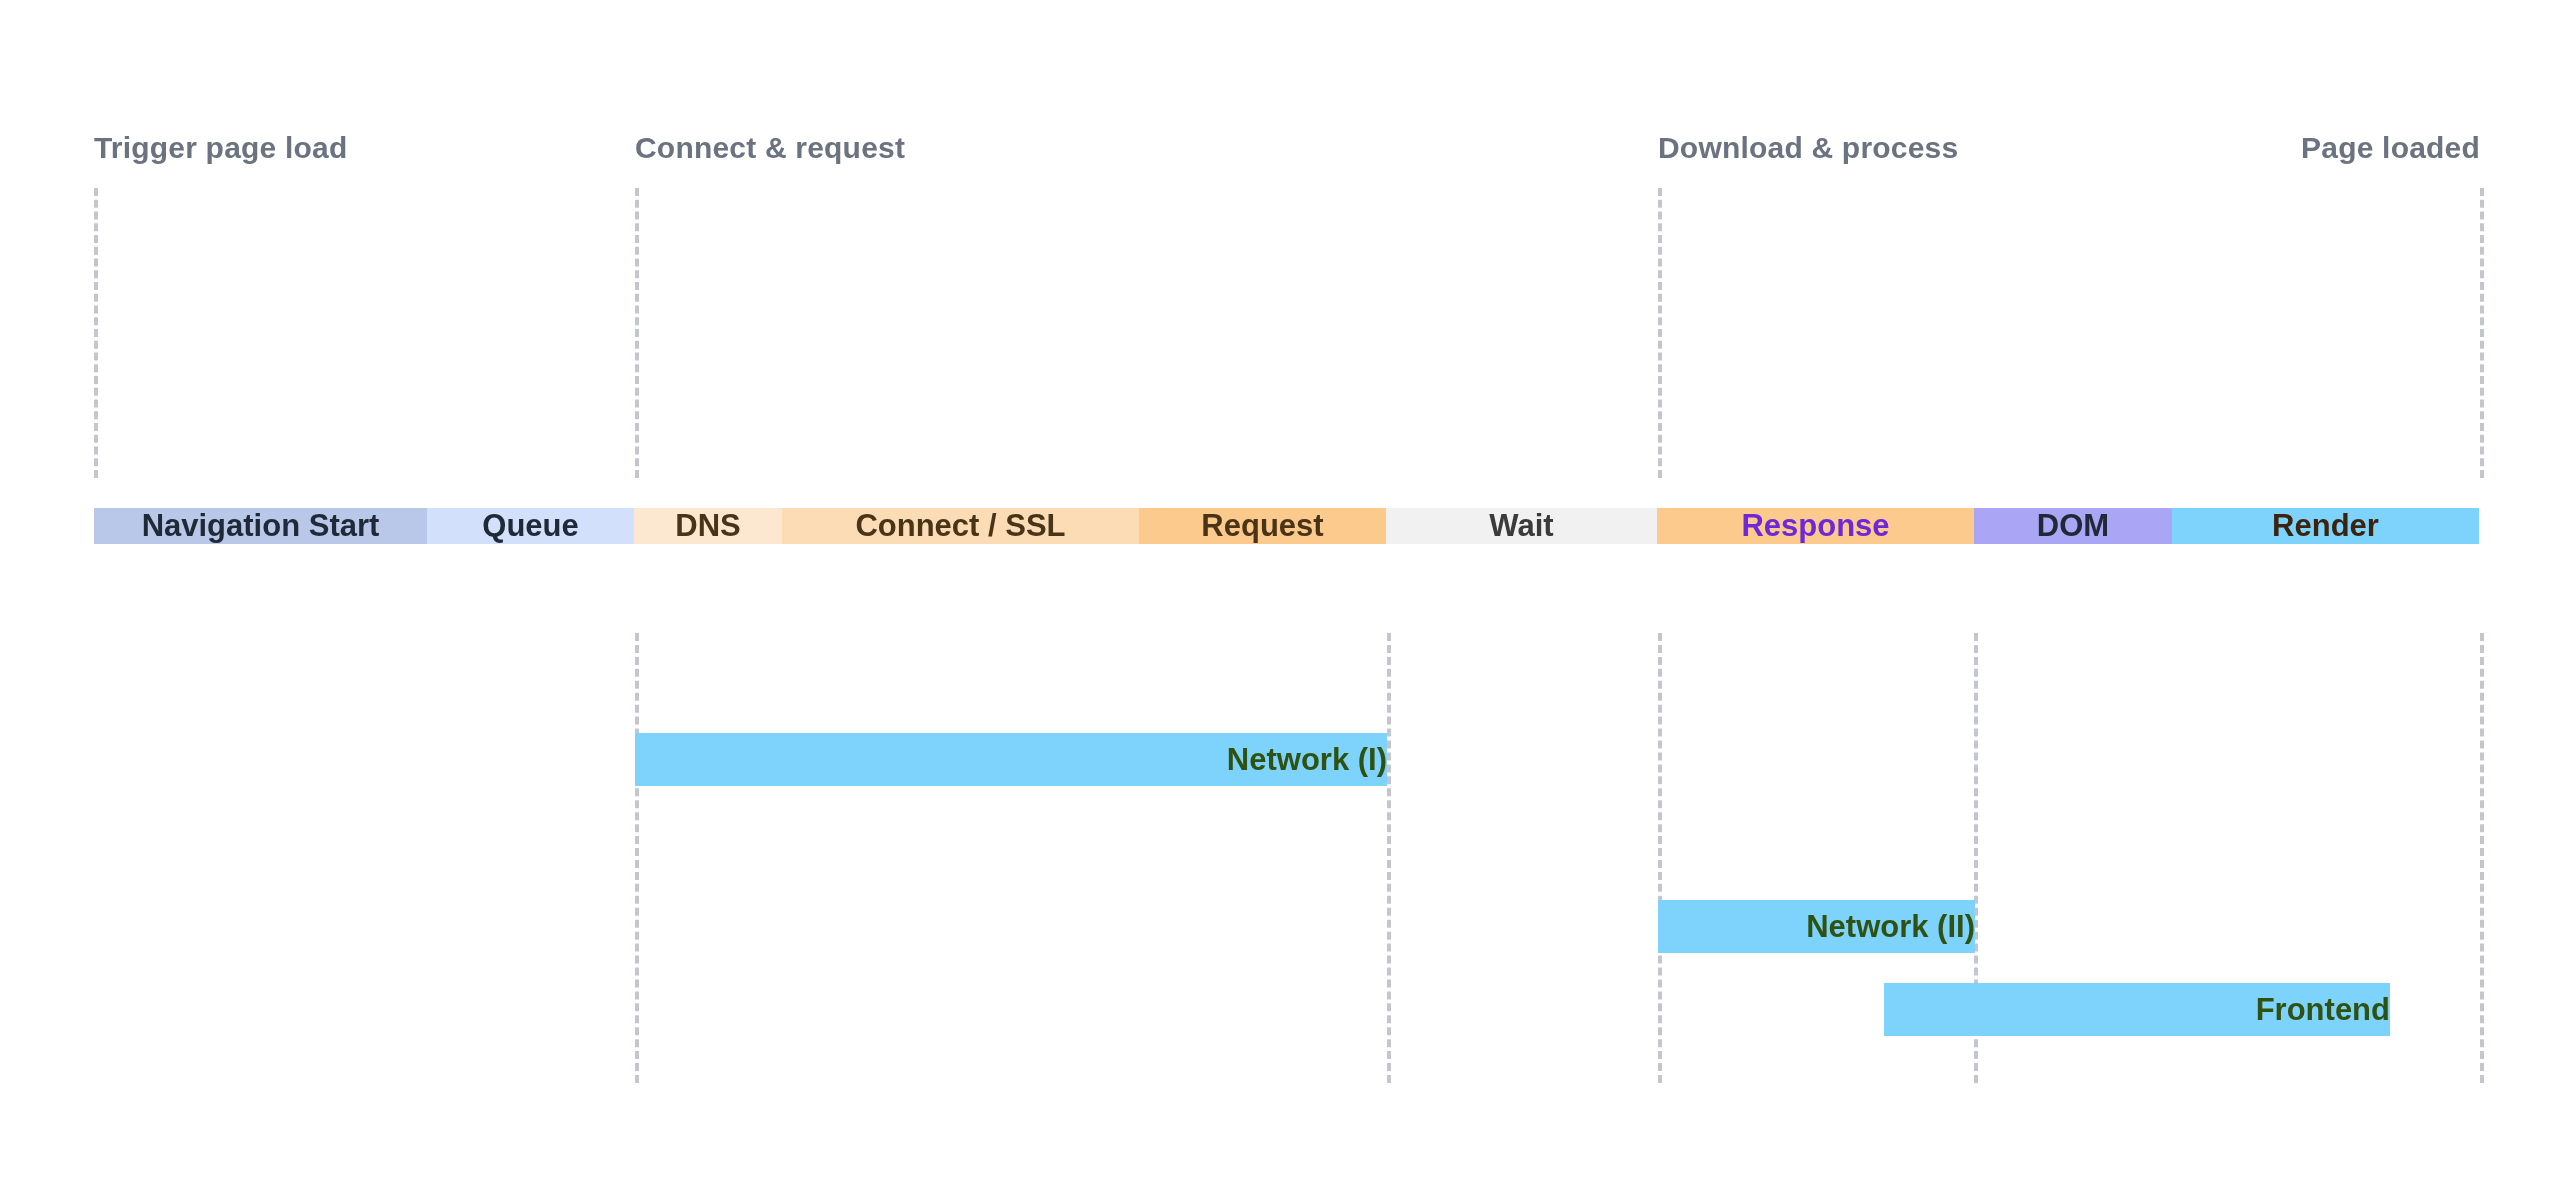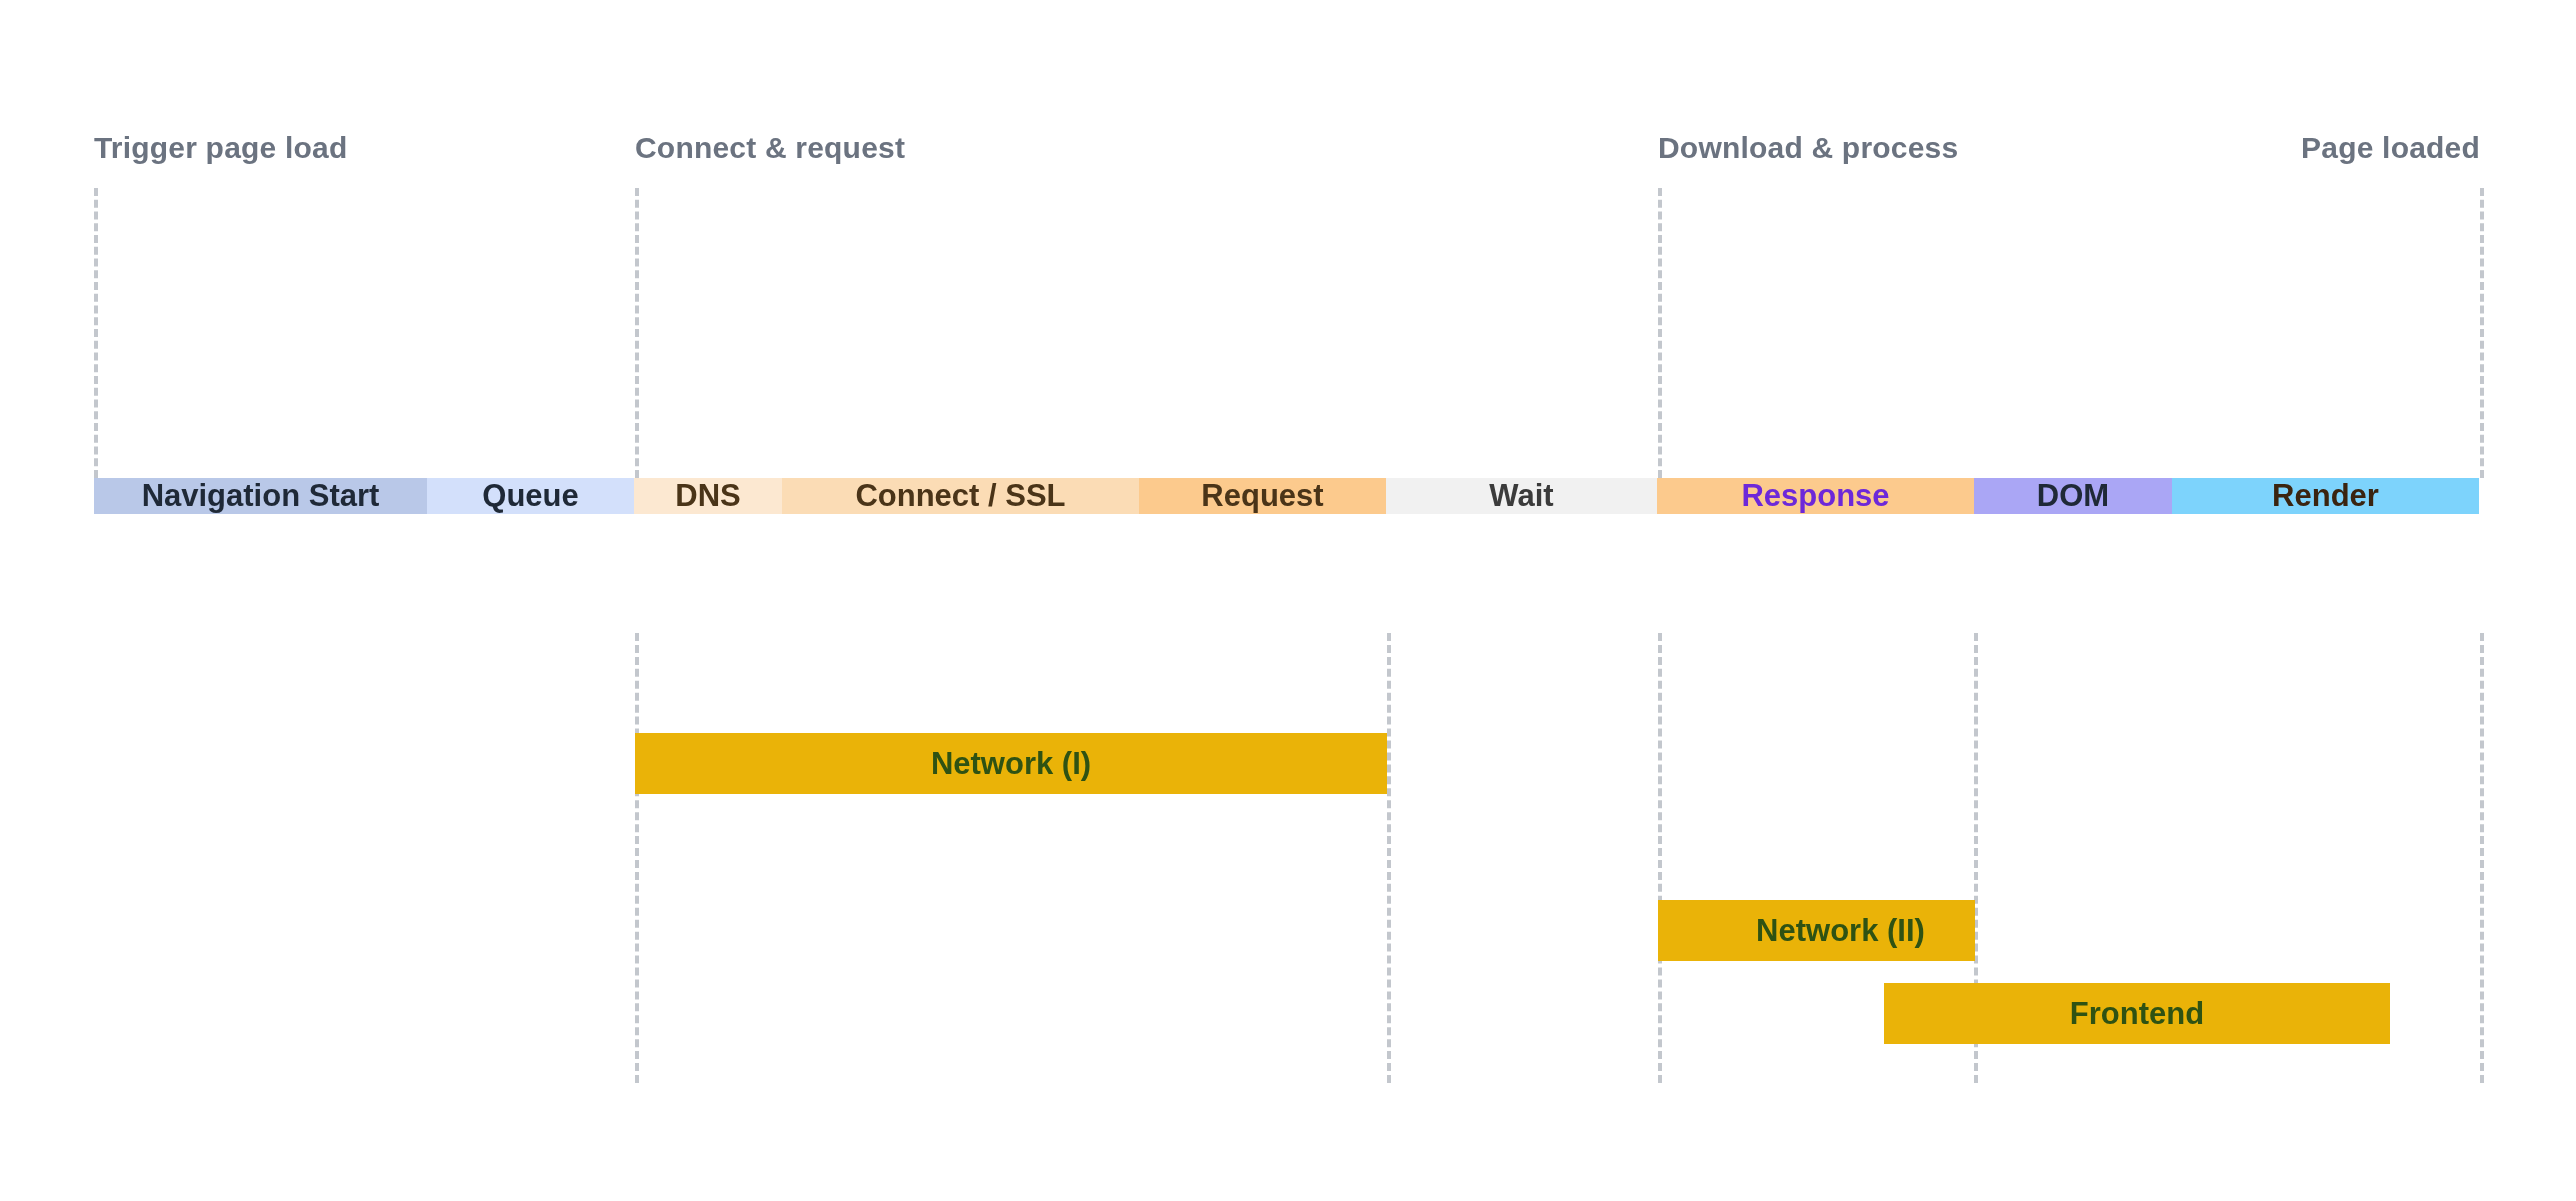--- a/index.html
+++ b/index.html
@@ -43,40 +43,40 @@
   }
 
   
   #timeline-bar {
     position: absolute;
     left: 94px;
     top: 478px;
     width: 2386px;
     height: 96px;
     display: flex;
-    align-items: flex-start;
+    align-items: center;
   }
   .seg {
     display: flex;
     align-items: center;
     justify-content: center;
     font-size: 31px;
     font-weight: 700;
     white-space: nowrap;
     box-sizing: border-box;
   }
 
   
   .subbar {
     position: absolute;
-    height: 61px;
-    background: #eab308;
+    height: 53px;
+    background: #7dd3fc;
     display: flex;
     align-items: center;
-    justify-content: center;
+    justify-content: flex-end;
     box-sizing: border-box;
   }
   .subbar-label {
     font-size: 31px;
     font-weight: 700;
     color: #2f5213;
     white-space: nowrap;
   }
 </style>
 </head>

